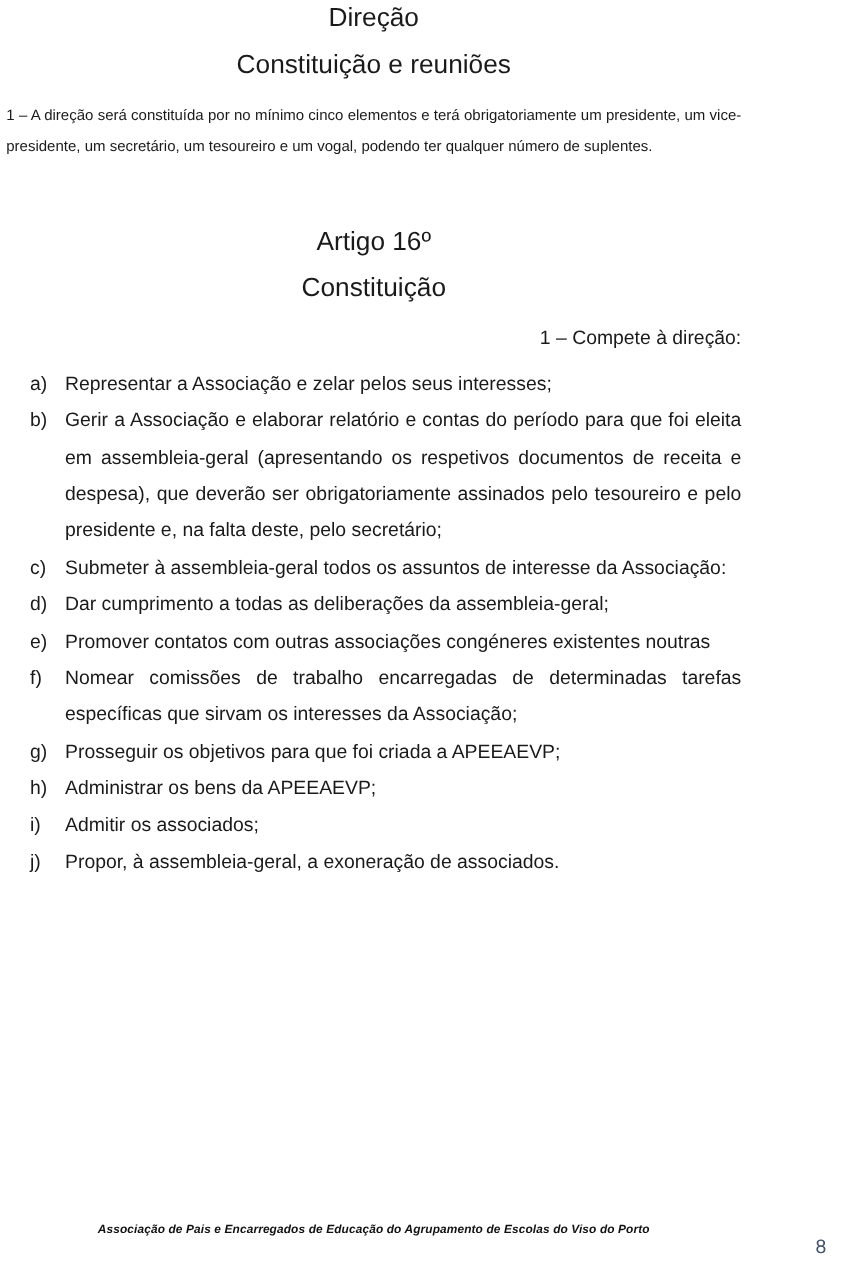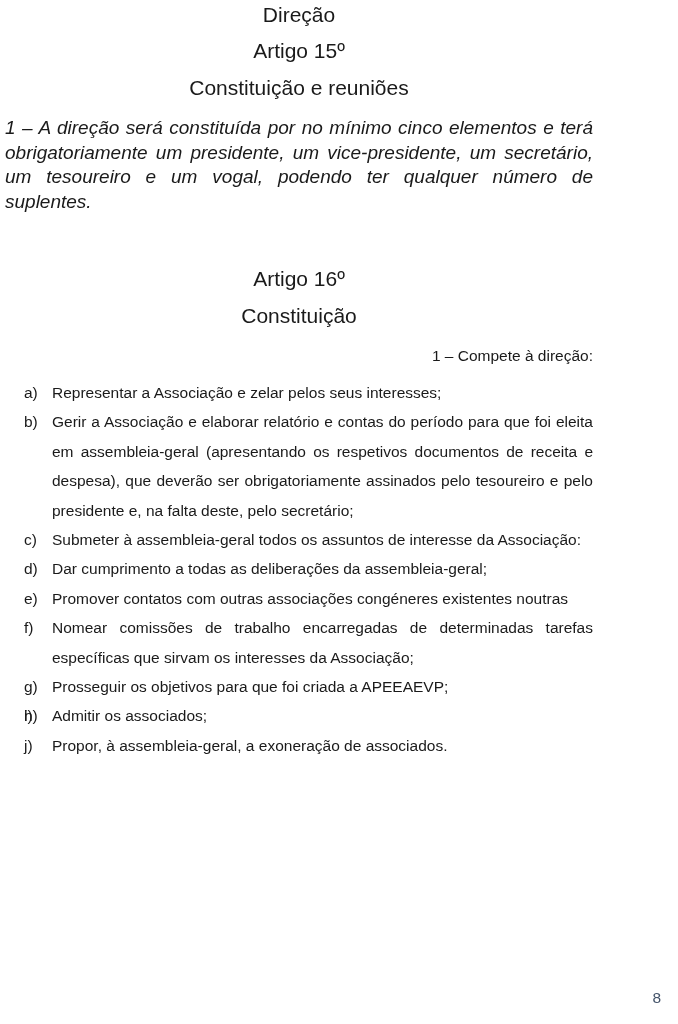--- a/index.html
+++ b/index.html
@@ -34,25 +34,24 @@
     font-weight: 400;
     color: #1a1a1a;
   }
 
   .section-title   { margin-top: 3px; }
   .article-title   { margin-top: 12px; }
   .article-subtitle{ margin-top: 13px; }
   .article-title.second { margin-top: 53px; }
 
   .para {
-    font-size: 19px;
+    font-size: 12px;
     line-height: 24.6px;
     text-align: justify;
     margin-top: 7px;
-    font-style: italic;
   }
   .para.first { margin-top: 16px; }
 
   .intro {
     font-size: 15.5px;
     line-height: 24.6px;
     text-align: right;
     margin-top: 16px;
   }
 
@@ -98,21 +97,20 @@
   }
 </style>
 </head>
 <body>
 
 <div class="page">
   <div class="content">
 
     <div class="heading section-title">Direção</div>
 
-    <div class="heading article-title">Artigo 15º</div>
 
     <div class="heading article-subtitle">Constituição e reuniões</div>
 
     <p class="para first">1 – A direção será constituída por no mínimo cinco elementos e terá obrigatoriamente um presidente, um vice-presidente, um secretário, um tesoureiro e um vogal, podendo ter qualquer número de suplentes.</p>
 
 
 
     <div class="heading article-title second">Artigo 16º</div>
 
     <div class="heading article-subtitle">Constituição</div>
@@ -143,27 +141,29 @@
       <li>
         <span class="marker">f)</span>
         <span>Nomear comissões de trabalho encarregadas de determinadas tarefas específicas que sirvam os interesses da Associação;</span>
       </li>
       <li>
         <span class="marker">g)</span>
         <span>Prosseguir os objetivos para que foi criada a APEEAEVP;</span>
       </li>
       <li>
         <span class="marker">h)</span>
+        <span>Administrar os bens da APEEAEVP;</span>
       </li>
       <li>
         <span class="marker">i)</span>
         <span>Admitir os associados;</span>
       </li>
       <li>
         <span class="marker">j)</span>
         <span>Propor, à assembleia-geral, a exoneração de associados.</span>
       </li>
     </ol>
   </div>
 
+  <div class="footer">Associação de Pais e Encarregados de Educação do Agrupamento de Escolas do Viso do Porto</div>
 
   <div class="page-number">8</div>
 </div>
 
 </body></html>

